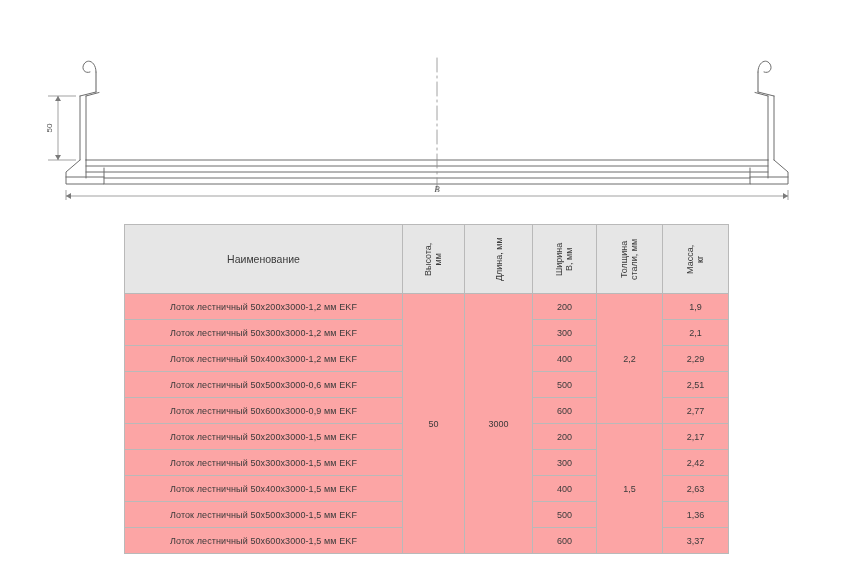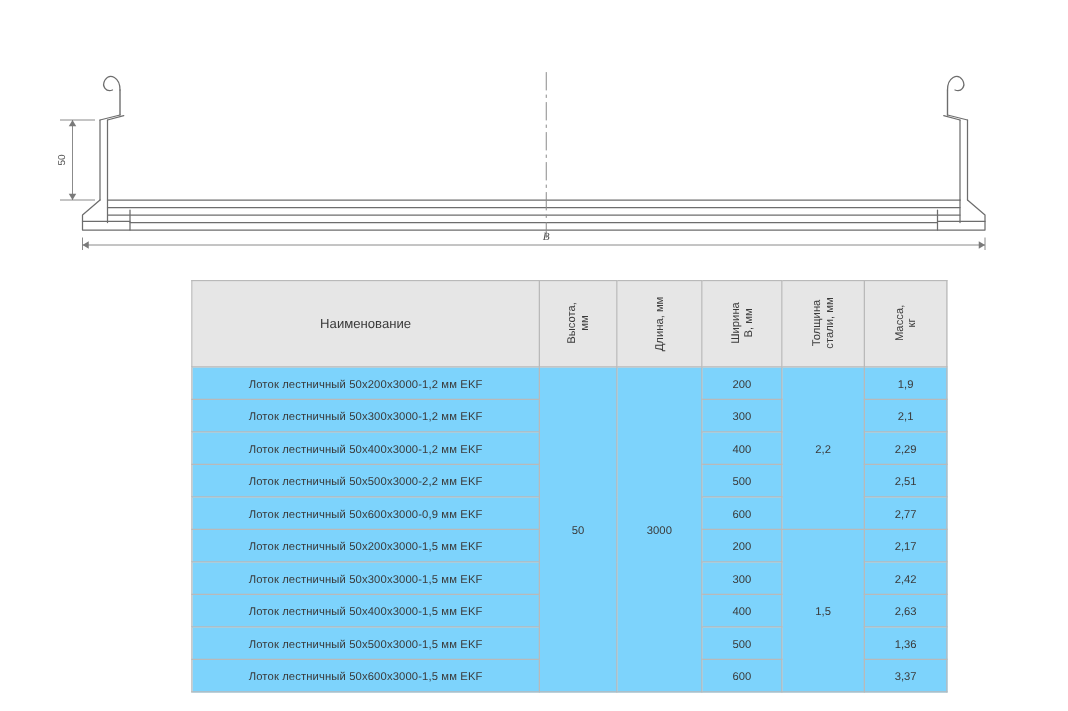--- a/index.html
+++ b/index.html
@@ -21,35 +21,35 @@
     position: absolute;
     left: 0;
     top: 0;
     width: 854px;
     height: 215px;
   }
 
   
   #spec-table-wrap {
     position: absolute;
-    left: 141px;
+    left: 112px;
     top: 224px;
     width: 604px;
     padding-left: 12px;
   }
   table.spec {
     border-collapse: collapse;
     width: 604px;
     table-layout: fixed;
   }
   table.spec th, table.spec td {
     border: 1px solid #b9b9b9;
     font-weight: normal;
     color: #3a3a3a;
-    background: #7dd3fc;
+    background: #fca5a5;
   }
   table.spec thead th {
     background: #e6e6e6;
     height: 68px;
     font-size: 9.5px;
     text-align: center;
     vertical-align: middle;
     padding: 0;
   }
   th.th-name {
@@ -187,21 +187,21 @@
         <td class="name-cell">Лоток лестничный 50x300x3000-1,2 мм EKF</td>
         <td>300</td>
         <td>2,1</td>
       </tr>
       <tr>
         <td class="name-cell">Лоток лестничный 50x400x3000-1,2 мм EKF</td>
         <td>400</td>
         <td>2,29</td>
       </tr>
       <tr>
-        <td class="name-cell">Лоток лестничный 50x500x3000-2,2 мм EKF</td>
+        <td class="name-cell">Лоток лестничный 50x500x3000-0,6 мм EKF</td>
         <td>500</td>
         <td>2,51</td>
       </tr>
       <tr>
         <td class="name-cell">Лоток лестничный 50x600x3000-0,9 мм EKF</td>
         <td>600</td>
         <td>2,77</td>
       </tr>
       <tr>
         <td class="name-cell">Лоток лестничный 50x200x3000-1,5 мм EKF</td>

